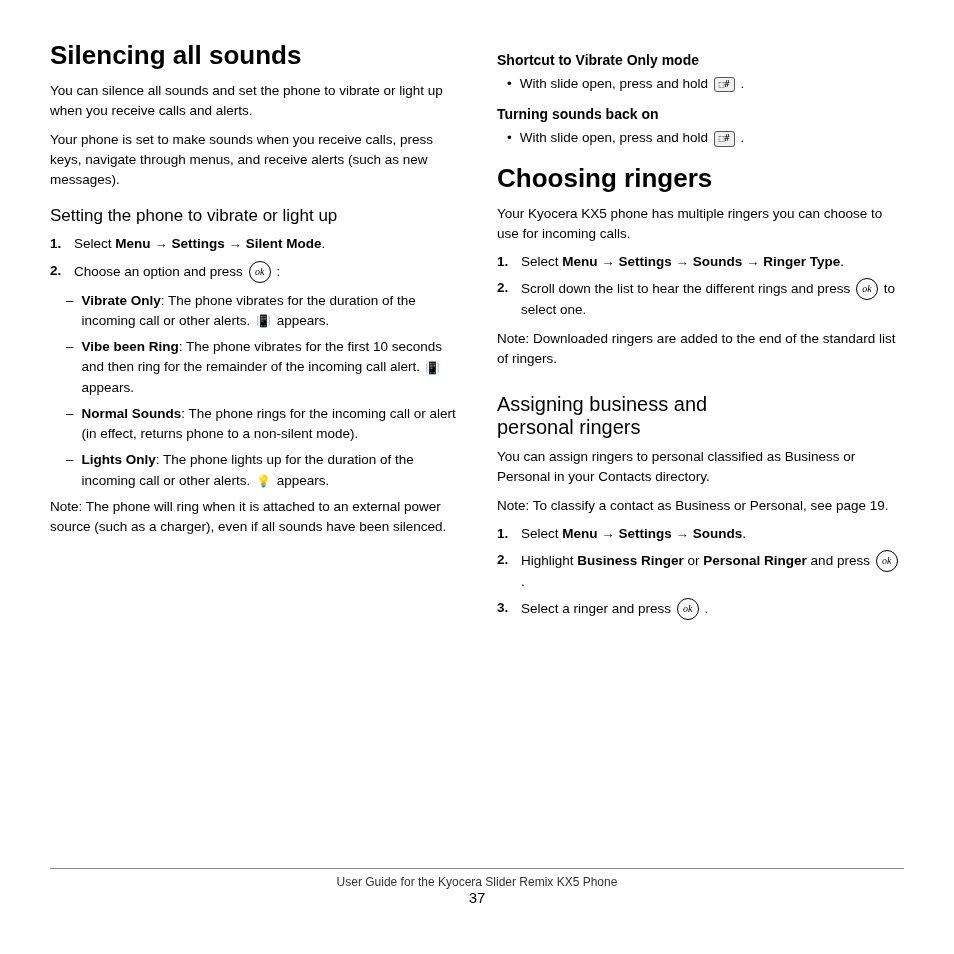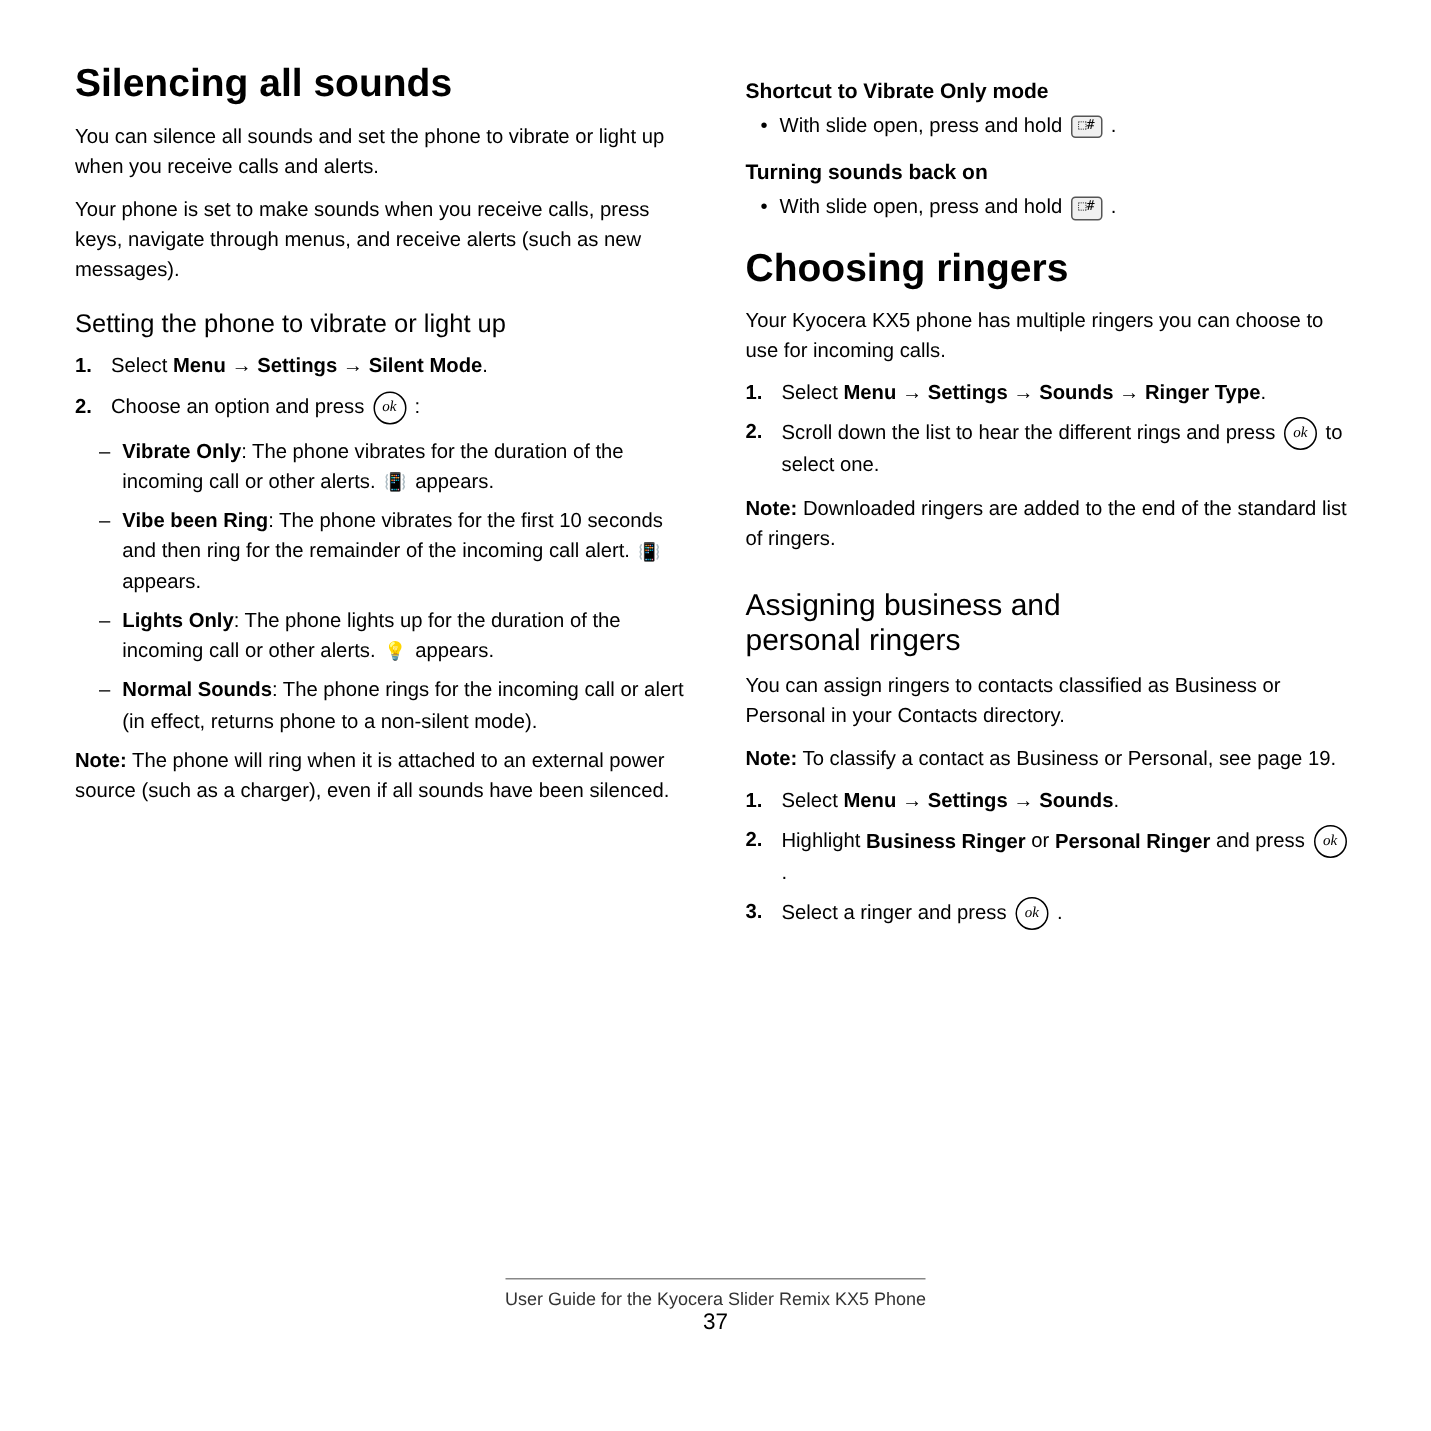--- a/index.html
+++ b/index.html
@@ -13,25 +13,24 @@
       font-family: Arial, Helvetica, sans-serif;
       font-size: 14px;
       color: #000000;
       width: 954px;
       min-height: 954px;
     }
 
     .page {
       width: 954px;
       min-height: 954px;
-      padding: 40px 50px 64px 50px;
+      padding: 40px 50px 48px 50px;
       position: relative;
       display: flex;
       flex-direction: column;
-      align-items: center;
     }
 
     .content-area {
       display: flex;
       gap: 40px;
       flex: 1;
     }
 
     .left-column {
       flex: 1;
@@ -131,21 +130,21 @@
       flex-shrink: 0;
     }
 
     .note-text {
       font-size: 13.5px;
       line-height: 1.5;
       margin-bottom: 8px;
     }
 
     .note-text .note-bold {
-      font-weight: bold;
+      font-weight: normal;
     }
 
     .bold {
       font-weight: bold;
       margin-top: 40px;
     }
 
     .ok-button {
       display: inline-flex;
       align-items: center;
@@ -233,24 +232,24 @@
       </ol>
 
       <ul class="sub-list">
         <li>
           <span><span class="bold">Vibrate Only</span>: The phone vibrates for the duration of the incoming call or other alerts. <span class="vibrate-icon">📳</span> appears.</span>
         </li>
         <li>
           <span><span class="bold">Vibe been Ring</span>: The phone vibrates for the first 10 seconds and then ring for the remainder of the incoming call alert. <span class="vibrate-icon">📳</span> appears.</span>
         </li>
         <li>
+          <span><span class="bold">Normal Sounds</span>: The phone rings for the incoming call or alert (in effect, returns phone to a non-silent mode).</span>
+        </li>
+        <li>
           <span><span class="bold">Lights Only</span>: The phone lights up for the duration of the incoming call or other alerts. <span class="vibrate-icon">💡</span> appears.</span>
-        </li>
-        <li>
-          <span><span class="bold">Normal Sounds</span>: The phone rings for the incoming call or alert (in effect, returns phone to a non-silent mode).</span>
         </li>
       </ul>
 
       <p class="note-text">
         <span class="note-bold">Note:</span>
         <span>  The phone will ring when it is attached to an external power source (such as a charger), even if all sounds have been silenced.</span>
       </p>
 
     </div>
 
@@ -285,21 +284,21 @@
         </li>
       </ol>
 
       <p class="note-text">
         <span class="note-bold">Note:</span>
         <span>  Downloaded ringers are added to the end of the standard list of ringers.</span>
       </p>
 
       <h2 class="section-title" style="font-size: 20px; margin-top: 24px;">Assigning business and<br>personal ringers</h2>
 
-      <p class="body-text">You can assign ringers to contacts classified as Business or Personal in your Contacts directory.</p>
+      <p class="body-text">You can assign ringers to personal classified as Business or Personal in your Contacts directory.</p>
 
       <p class="note-text">
         <span class="note-bold">Note:</span>
         <span>  To classify a contact as Business or Personal, see page 19.</span>
       </p>
 
       <ol class="numbered-list">
         <li>
           <span class="num">1.</span>
           <span>Select <span class="bold">Menu → Settings → Sounds</span>.</span>

